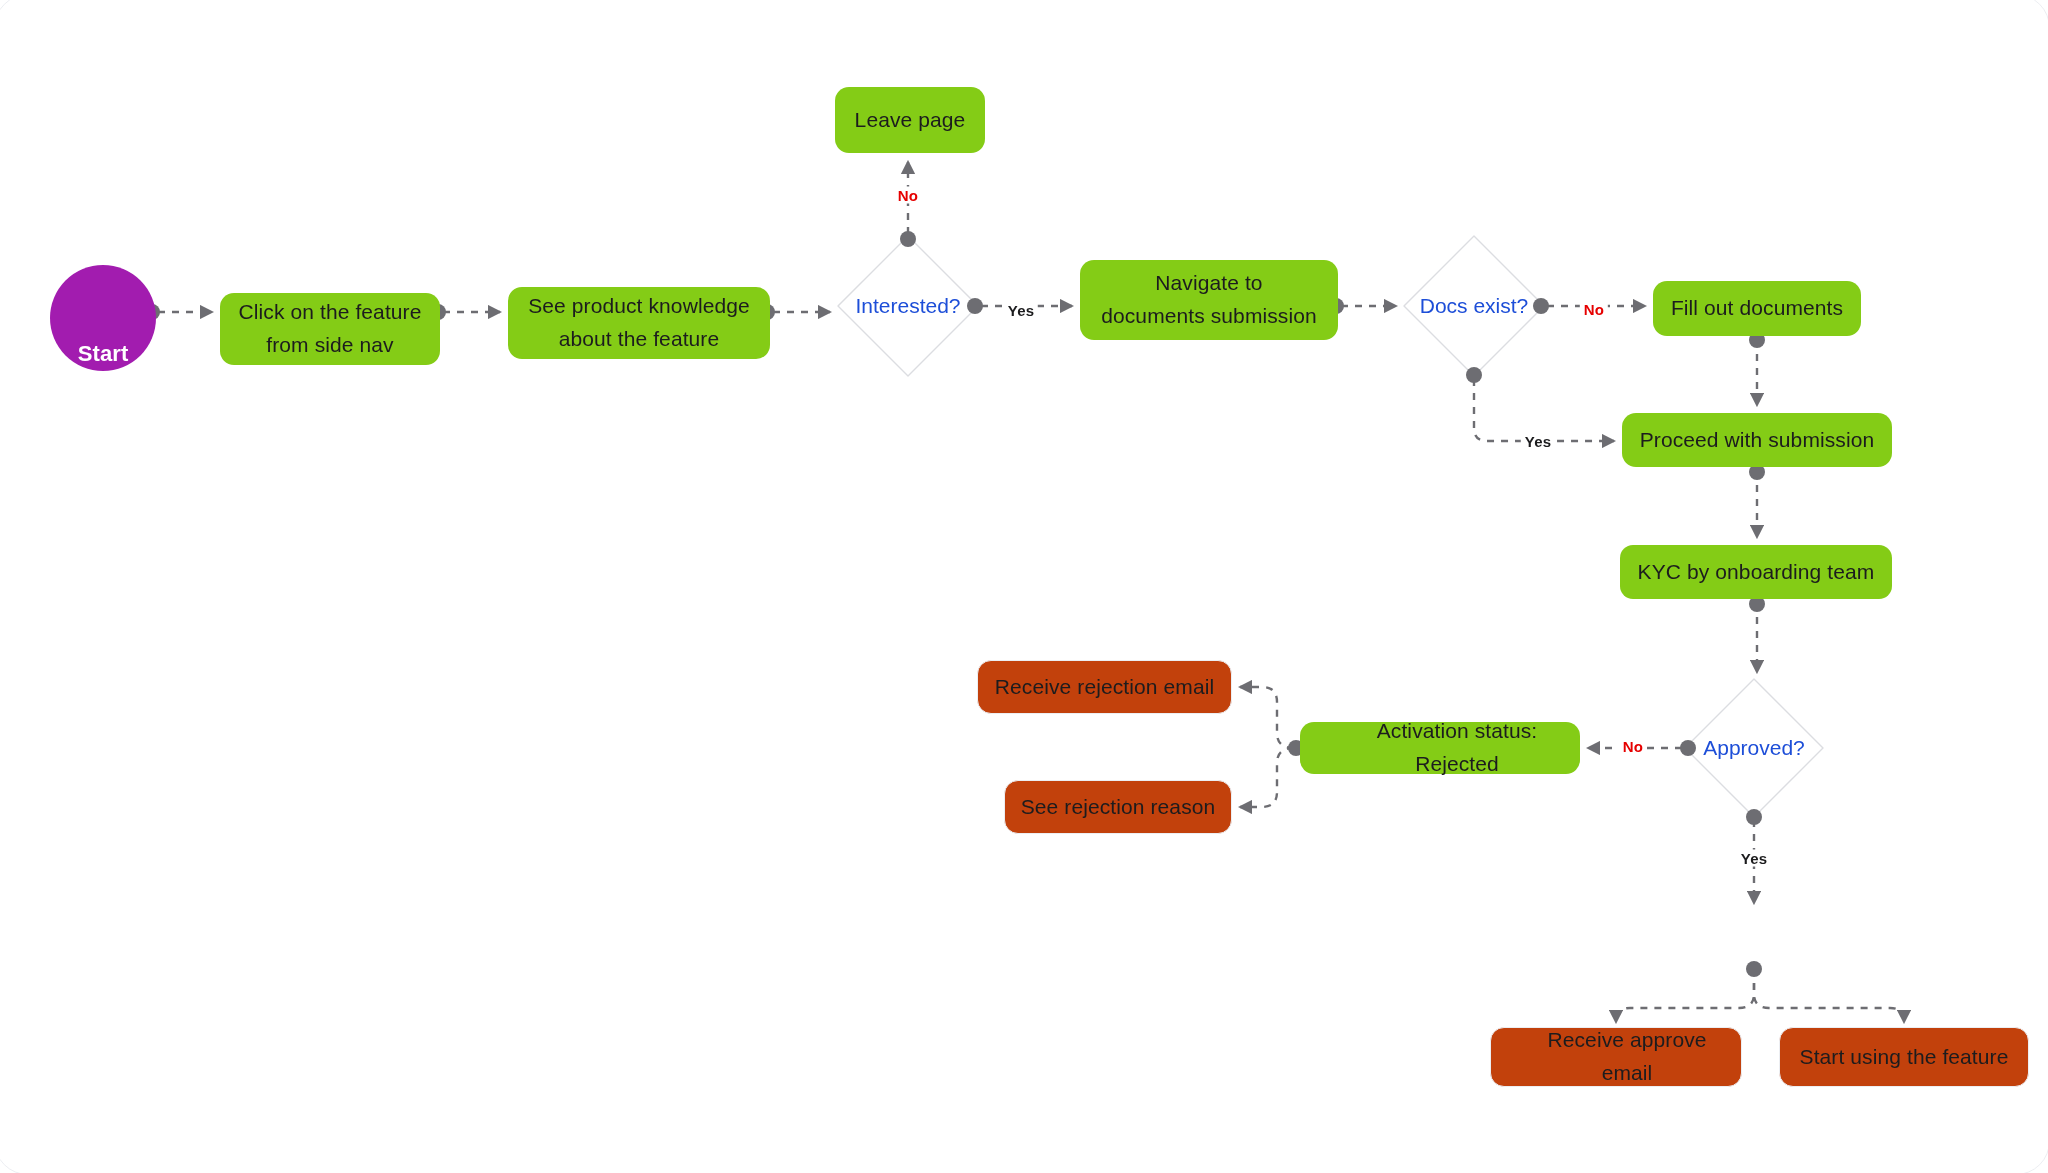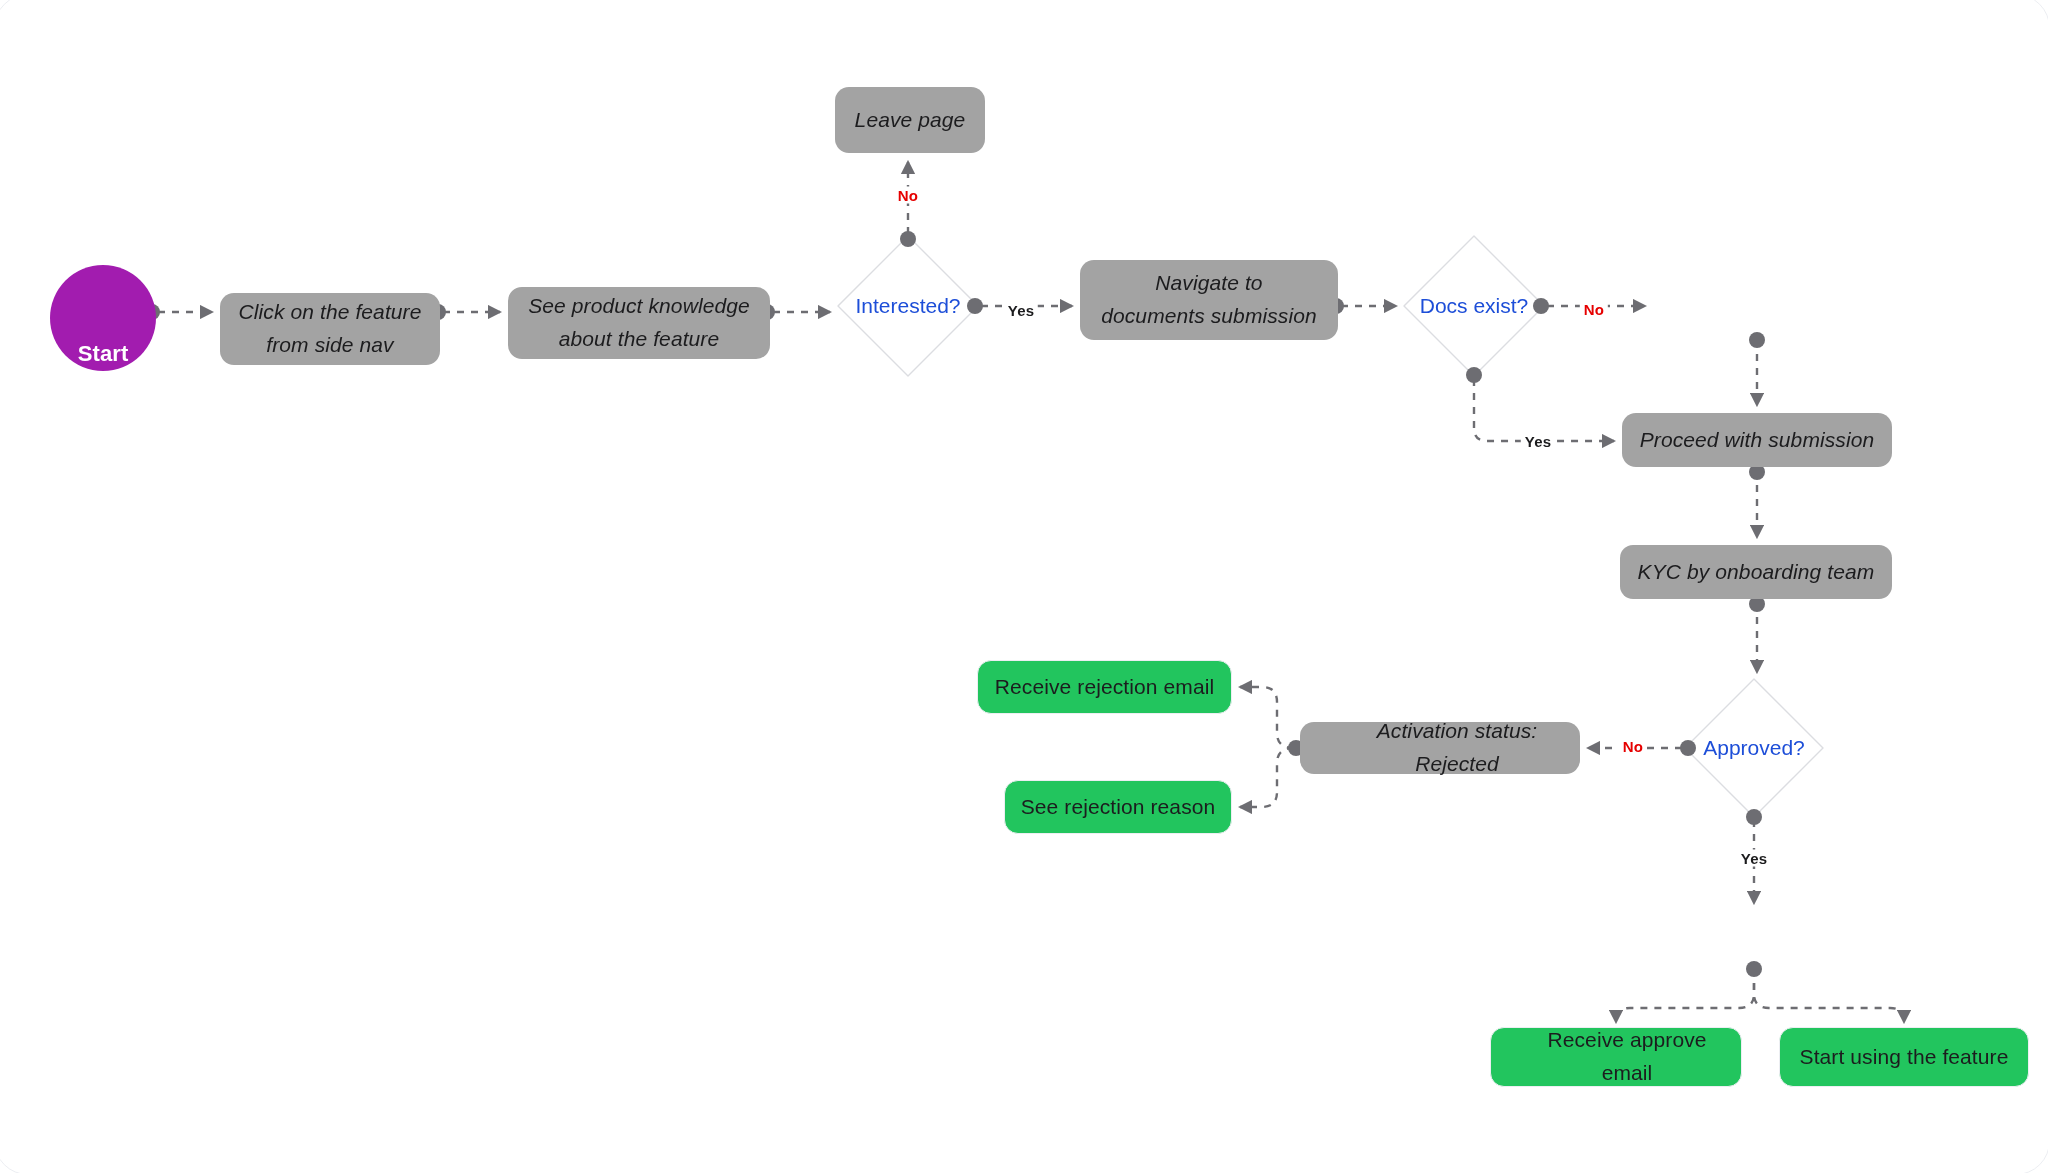--- a/index.html
+++ b/index.html
@@ -44,25 +44,24 @@
     justify-content: center;
     text-align: center;
     border-radius: 14px;
     font-size: 21px;
     line-height: 1.55;
     color: #1c1c1e;
     letter-spacing: 0.1px;
     padding: 4px 14px;
   }
   .node.filled {
-    background: #a3a3a3;
-    font-style: italic;
+    background: #84cc16;
   }
   .node.outlined {
-    background: #22c55e;
+    background: #c2410c;
     border: 1px solid #eceef2;
   }
   .node.start {
     background: #a21caf;
     color: #ffffff;
     border-radius: 50%;
     font-weight: bold;
     font-size: 22px;
     padding: 0;
     align-items: flex-end;
@@ -189,20 +188,23 @@
   </div>
 
   <div class="node filled" style="left:1080px; top:260px; width:258px; height:80px;">
     <span>Navigate to<br>documents submission</span>
   </div>
 
   <div class="diamond-label" style="left:1404px; top:276px; width:140px; height:60px;">
     <span>Docs exist?</span>
   </div>
 
+  <div class="node filled" style="left:1653px; top:281px; width:208px; height:55px;">
+    <span>Fill out documents</span>
+  </div>
 
   <div class="node filled" style="left:1622px; top:413px; width:270px; height:54px;">
     <span>Proceed with submission</span>
   </div>
 
   <div class="node filled" style="left:1620px; top:545px; width:272px; height:54px;border-radius:13px;">
     <span>KYC by onboarding team</span>
   </div>
 
   <div class="diamond-label" style="left:1685px; top:718px; width:138px; height:60px;">

